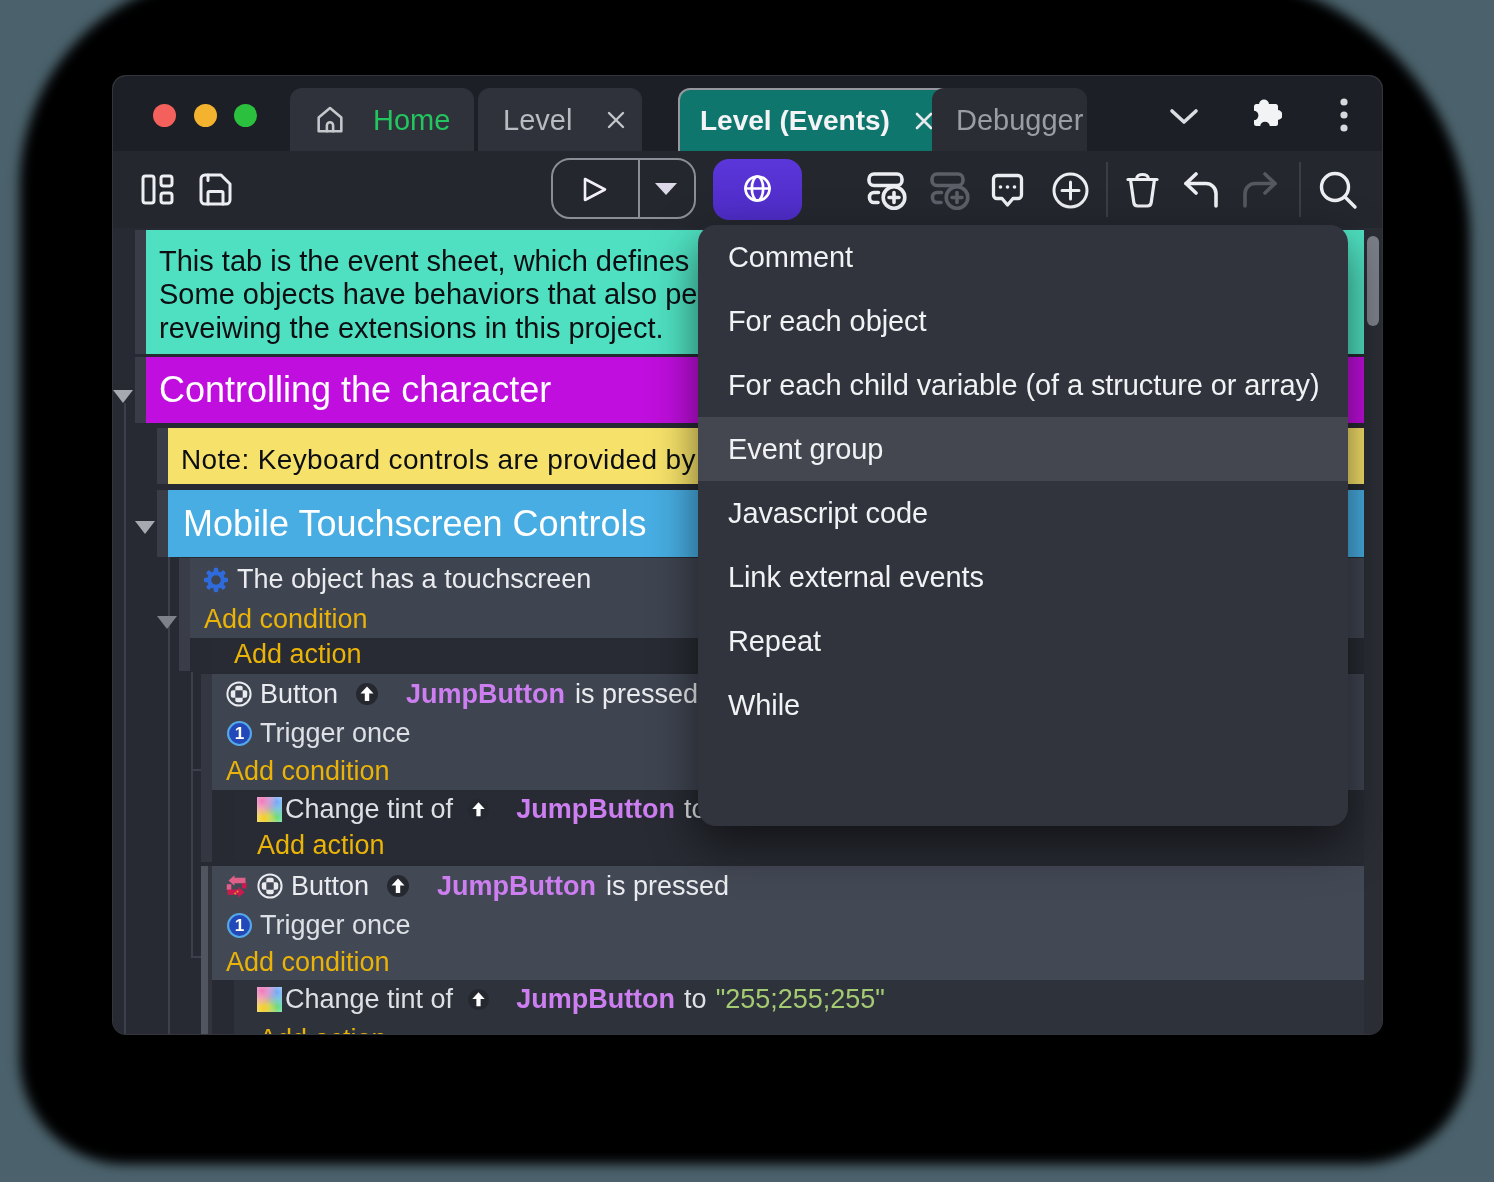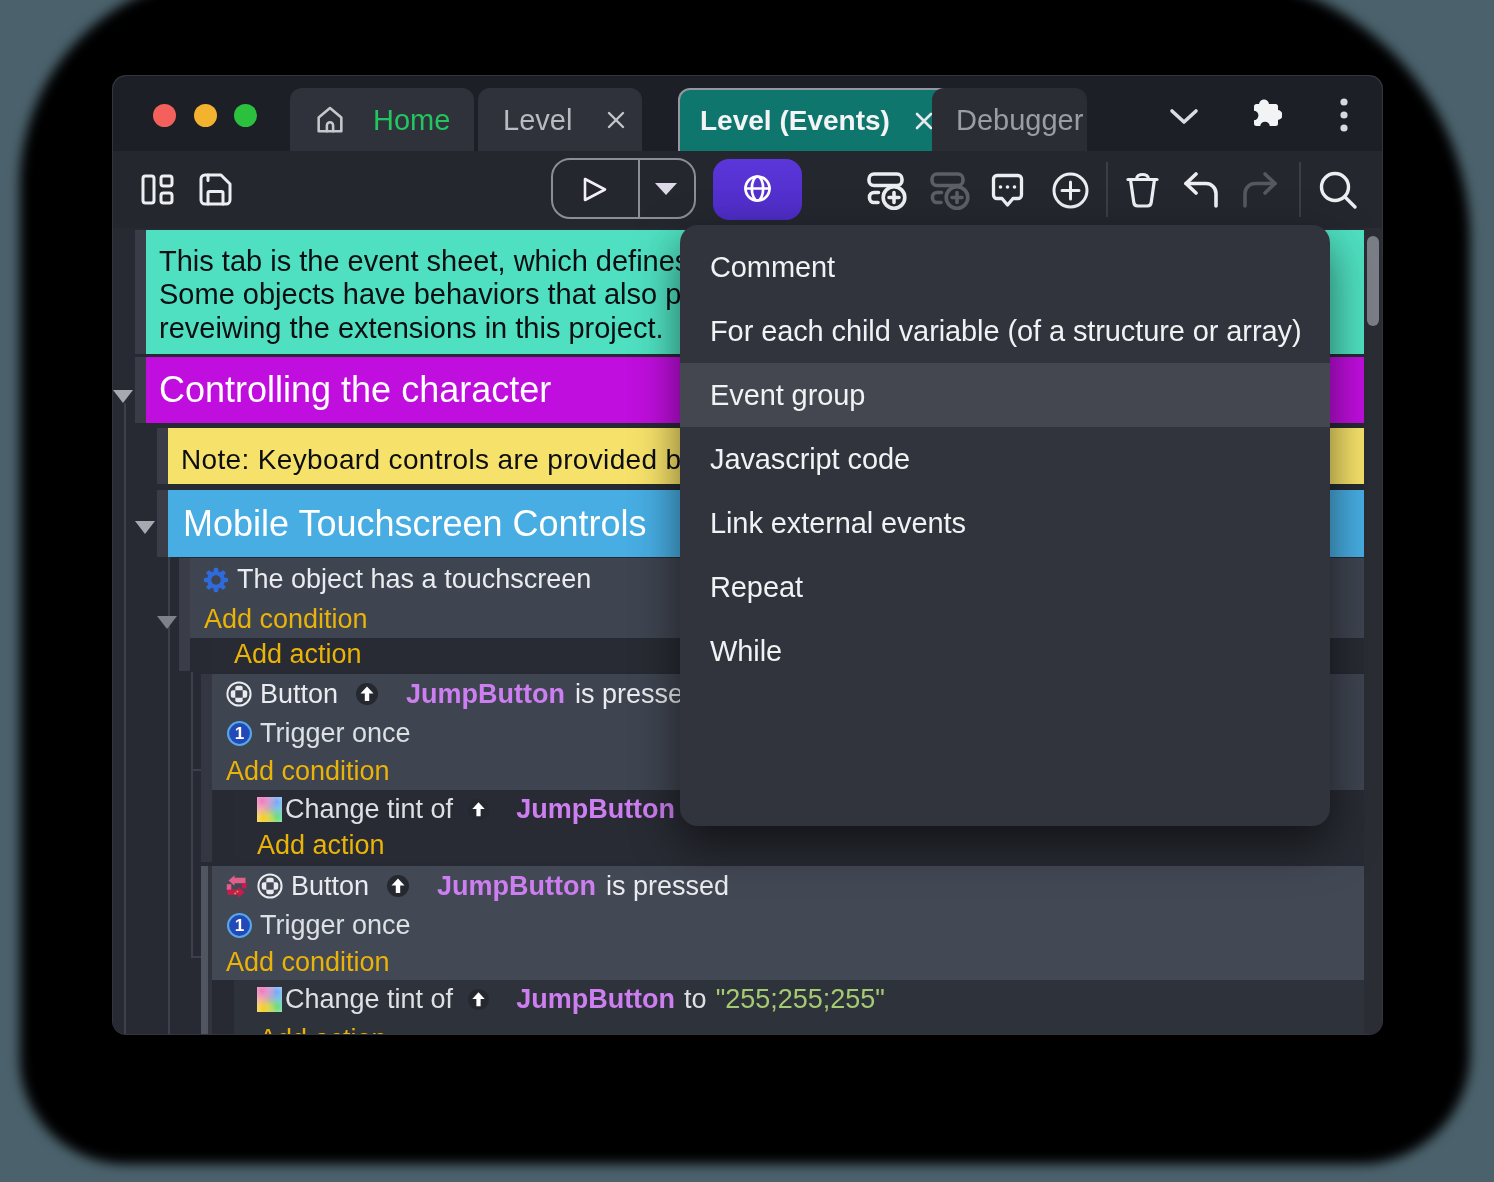--- a/index.html
+++ b/index.html
@@ -18,23 +18,23 @@
   .tablabel { position:absolute; top:50%; transform:translateY(-50%); white-space:nowrap; }
   .mbar { position:absolute; width:11px; }
   .blk { position:absolute; }
   .tri { position:absolute; width:0; height:0; border-left:10px solid transparent;
     border-right:10px solid transparent; border-top:13px solid #a6a9b0; }
   .gline { position:absolute; width:2px; background:#3d404a; }
   .row { position:absolute; display:flex; align-items:center; white-space:nowrap;
     font-size:27px; color:#e9ebee; }
   .addtxt { color:#eab308; }
   .obj { color:#cd7ef0; font-weight:bold;margin-left:20px; }
-  #menu { position:absolute; left:680px; top:225px; width:650px; height:601px;
+  #menu { position:absolute; left:698px; top:225px; width:650px; height:601px;
     background:#31343d; border-radius:18px; box-shadow:0 18px 45px rgba(0,0,0,0.55);
-    padding-top:10px; z-index:50; }
+    z-index:50; }
   .mi { height:64px; display:flex; align-items:center; padding-left:30px;
     color:#f1f2f4; font-size:29px; letter-spacing:-0.1px; }
   .mi.hl { background:#444750; }
 </style>
 </head>
 <body>
 <div class="abs" id="shadow" style="left:20px; top:-25px; width:1450px; height:1189px; background:#000; border-radius:210px 265px 110px 105px; filter:blur(6px);"></div>
 <div id="win">
   <div id="titlebar">
     <div class="dot" style="left:40px; background:#f4615c;"></div>
@@ -331,19 +331,20 @@
     <div class="blk" style="left:121px; top:791px; width:1130px; height:15px; background:#2e323b;">
       <div class="row addtxt" style="left:25px; top:4px; height:33px;">Add action</div>
     </div>
 
     <div class="abs" style="left:1251px; top:0; width:18px; height:806px; background:#2b2d35;"></div>
     <div class="abs" style="left:1254px; top:8px; width:12px; height:90px; background:#7a7e87; border-radius:6px;"></div>
   </div>
 </div>
 <div id="menu">
   <div class="mi">Comment</div>
+  <div class="mi">For each object</div>
   <div class="mi">For each child variable (of a structure or array)</div>
   <div class="mi hl">Event group</div>
   <div class="mi">Javascript code</div>
   <div class="mi">Link external events</div>
   <div class="mi">Repeat</div>
   <div class="mi">While</div>
 </div>
 
 </body></html>

